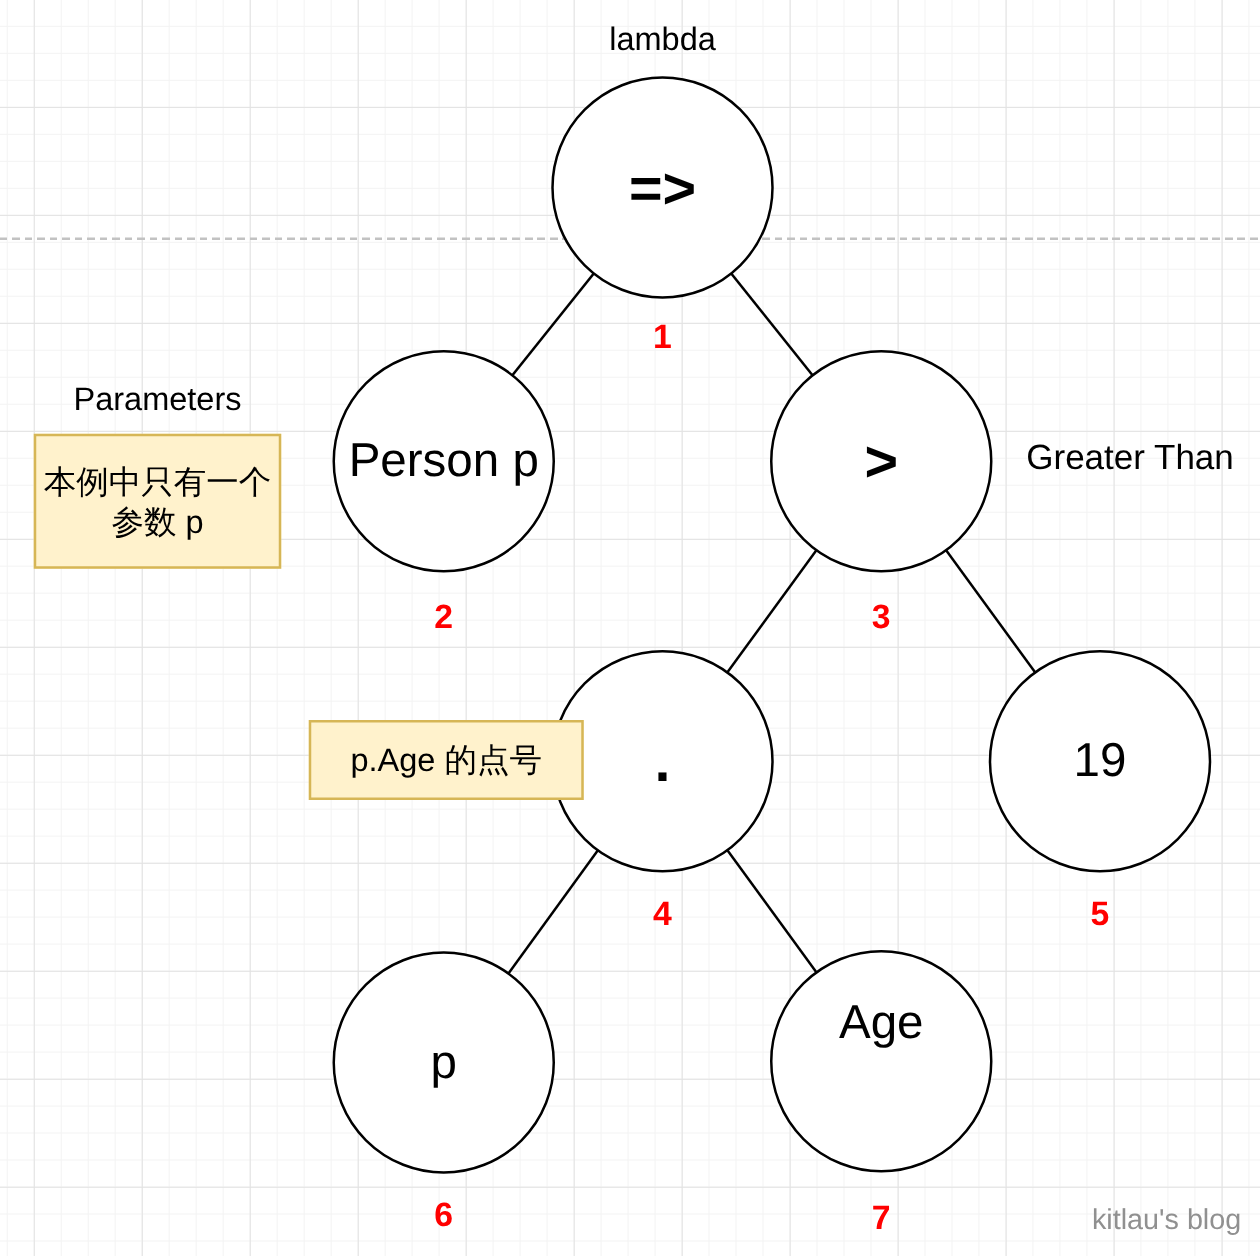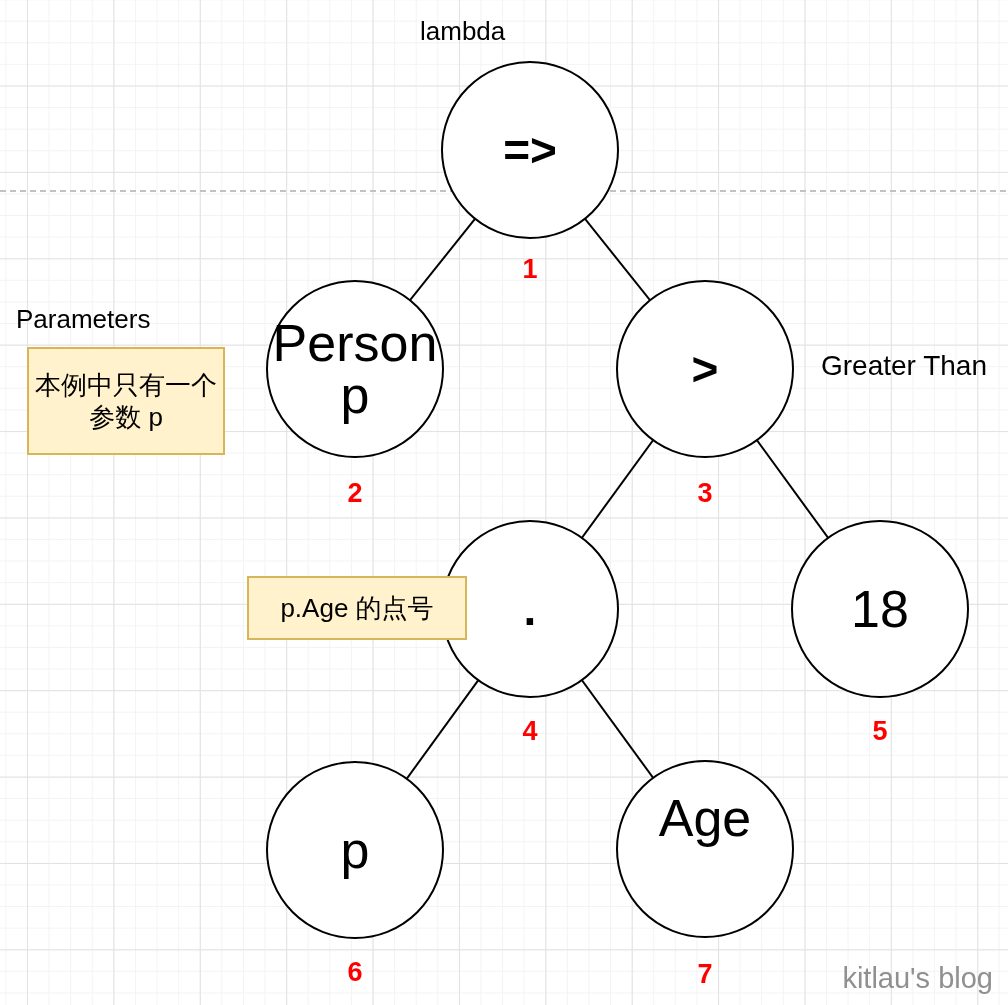--- a/index.html
+++ b/index.html
@@ -29,54 +29,54 @@
   svg.tree-layer {
     position: absolute; left: 0; top: 0;
   }
   .edge { stroke: #000000; stroke-width: 2; }
   .node-circle { fill: #ffffff; stroke: #000000; stroke-width: 2; }
 
   .node-label {
     position: absolute;
     width: 176px; height: 176px;
     display: flex; align-items: center; justify-content: center;
-    font-size: 52px; line-height: 1; color: #000000;
+    font-size: 38px; line-height: 1; color: #000000;
     text-align: center;
   }
   .node-label.operator { font-size: 46px; font-weight: bold; }
 
   .order-number {
     position: absolute;
     width: 60px; margin-left: -30px;
     text-align: center;
     font-size: 27px; font-weight: bold; line-height: 1.1;
     color: #FF0000;
   }
   .annotation {
     position: absolute;
     font-size: 26px; line-height: 1.15; color: #000000;
     white-space: nowrap;
   }
-  .annotation.centered { width: 220px; margin-left: -110px; }
+  .annotation.centered { width: 220px; margin-left: -110px; text-align: center; }
   .note-box {
     position: absolute;
     box-sizing: border-box;
     background: #FFF2CC;
     border: 2px solid #D6B656;
     display: flex; align-items: center; justify-content: center;
     font-size: 26px; line-height: 1.25; color: #000000;
     text-align: center;
     white-space: pre-line;
   }
   #note-parameters { left: 27px; top: 347px; width: 198px; height: 108px; }
   #note-dot        { left: 247px; top: 576px; width: 220px; height: 64px; }
   .watermark {
     position: absolute;
     right: 15px; top: 962px;
-    font-size: 29px; color: #909090;
+    font-size: 23px; color: #909090;
   }
 </style>
 </head>
 <body>
 
 <div class="canvas">
 
   <div class="dashed-rule"></div>
 
   <svg class="tree-layer" width="1008" height="1005" viewBox="0 0 1008 1005">
@@ -94,21 +94,21 @@
     <circle class="node-circle" cx="530" cy="609" r="88"></circle>
     <circle class="node-circle" cx="880" cy="609" r="88"></circle>
     <circle class="node-circle" cx="355" cy="850" r="88"></circle>
     <circle class="node-circle" cx="705" cy="849" r="88"></circle>
   </svg>
 
   <div class="node-label operator" style="left:442px; top:62px;">=&gt;</div>
   <div class="node-label" style="left:267px; top:281px;">Person p</div>
   <div class="node-label operator" style="left:617px; top:281px;">&gt;</div>
   <div class="node-label operator" style="left:442px; top:521px;">.</div>
-  <div class="node-label" style="left:792px; top:521px;">18</div>
+  <div class="node-label" style="left:792px; top:521px;">19</div>
   <div class="node-label" style="left:267px; top:762px;">p</div>
   <div class="node-label" style="left:617px; top:730px;">Age</div>
 
   <div class="order-number" style="left:530px; top:255px;">1</div>
   <div class="order-number" style="left:355px; top:479px;">2</div>
   <div class="order-number" style="left:705px; top:479px;">3</div>
   <div class="order-number" style="left:530px; top:717px;">4</div>
   <div class="order-number" style="left:880px; top:717px;">5</div>
   <div class="order-number" style="left:355px; top:958px;">6</div>
   <div class="order-number" style="left:705px; top:960px;">7</div>

